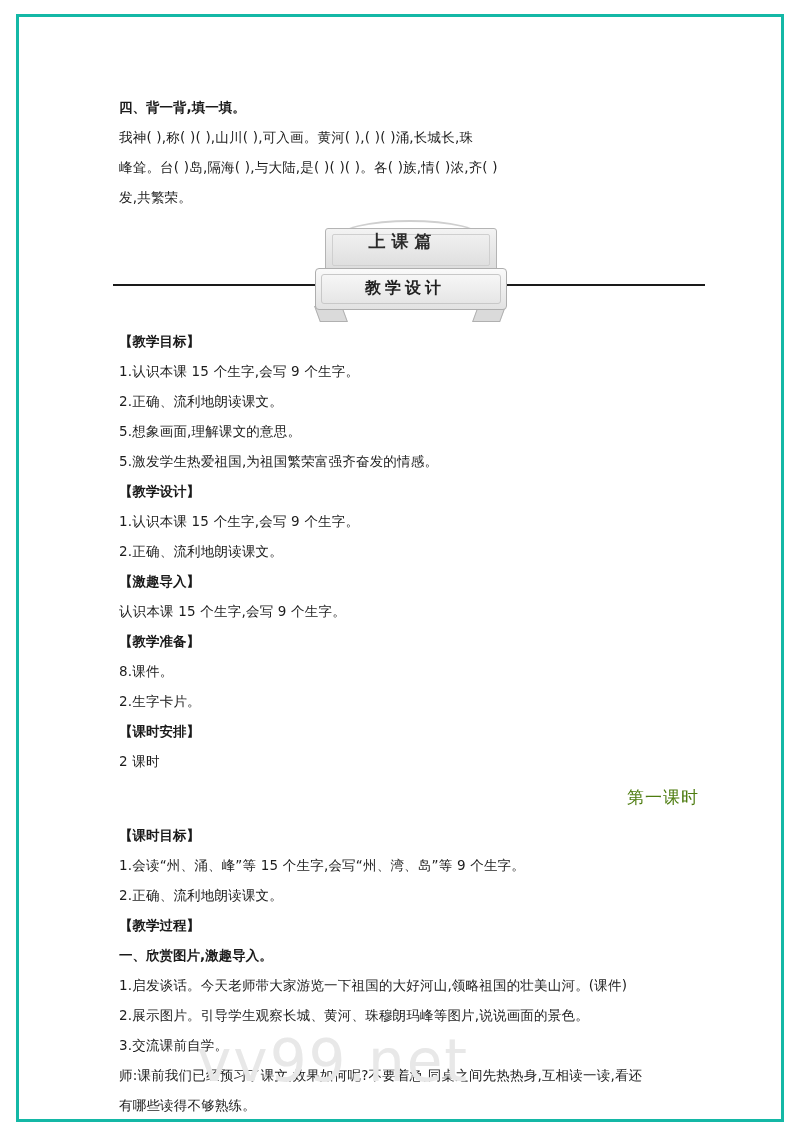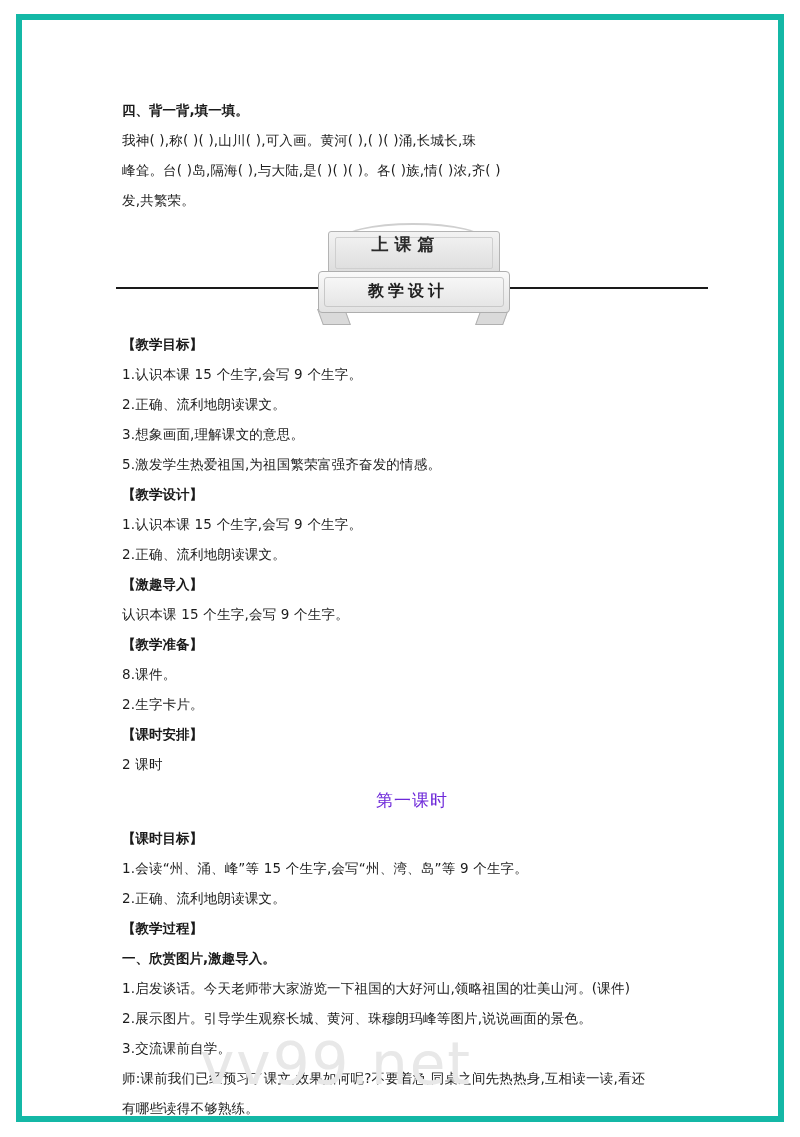--- a/index.html
+++ b/index.html
@@ -14,21 +14,21 @@
     color: #1a1a1a;
     position: relative;
     overflow: hidden;
   }
   .page {
     position: absolute;
     left: 16px;
     top: 14px;
     width: 768px;
     height: 1108px;
-    border: 6px solid #14b8a6;
+    border: 3px solid #14b8a6;
     box-sizing: border-box;
     background: #fff;
   }
   .content {
     position: absolute;
     left: 100px;
     top: 75px;
     width: 580px;
   }
   .line {
@@ -142,24 +142,24 @@
     position: absolute;
     left: 22px;
     top: 2px;
     width: 146px;
     height: 16px;
     border-top: 2px solid #cfcfcf;
     border-radius: 50% 50% 0 0 / 100% 100% 0 0;
   }
 
   .lesson-title {
-    text-align: center;
+    text-align: right;
     font-size: 17px;
     line-height: 44px;
-    color: #6d28d9;
+    color: #4d7c0f;
     font-family: Liberation Sans, sans-serif;
     letter-spacing: 1px;
   }
   .watermark {
     position: absolute;
     left: 178px;
     top: 1010px;
     font-family: "DejaVu Sans", "Liberation Sans", sans-serif;
     font-weight: normal;
     font-size: 58px;
@@ -195,21 +195,21 @@
         <div class="plate2">
           <div class="plate2-inner"></div>
         </div>
         <div class="t2">教学设计</div>
       </div>
     </div>
 
     <div class="sec-head">【教学目标】</div>
     <div class="line">1.认识本课 15 个生字,会写 9 个生字。</div>
     <div class="line">2.正确、流利地朗读课文。</div>
-    <div class="line">3.想象画面,理解课文的意思。</div>
+    <div class="line">5.想象画面,理解课文的意思。</div>
     <div class="line">5.激发学生热爱祖国,为祖国繁荣富强齐奋发的情感。</div>
 
     <div class="sec-head">【教学设计】</div>
     <div class="line">1.认识本课 15 个生字,会写 9 个生字。</div>
     <div class="line">2.正确、流利地朗读课文。</div>
 
     <div class="sec-head">【激趣导入】</div>
     <div class="line">认识本课 15 个生字,会写 9 个生字。</div>
 
     <div class="sec-head">【教学准备】</div>

